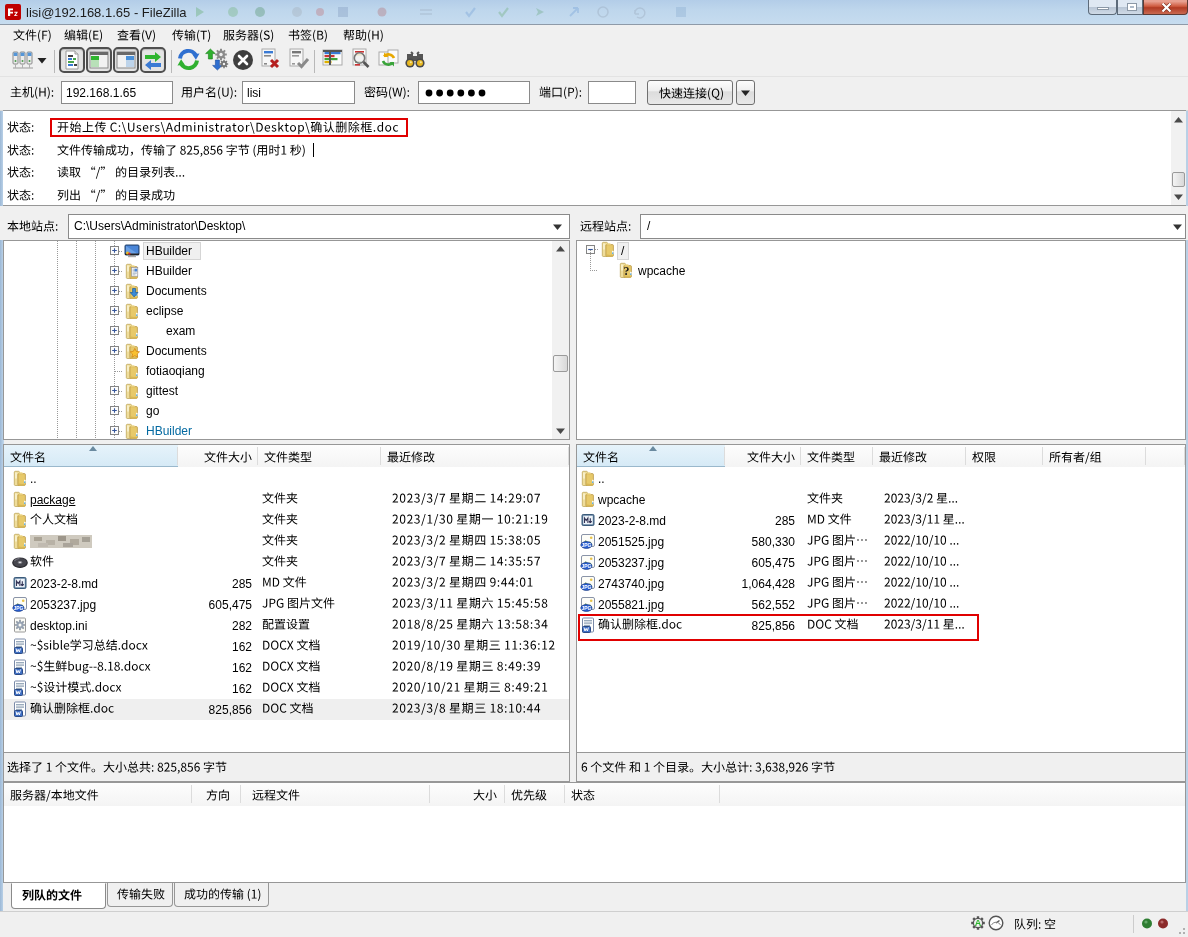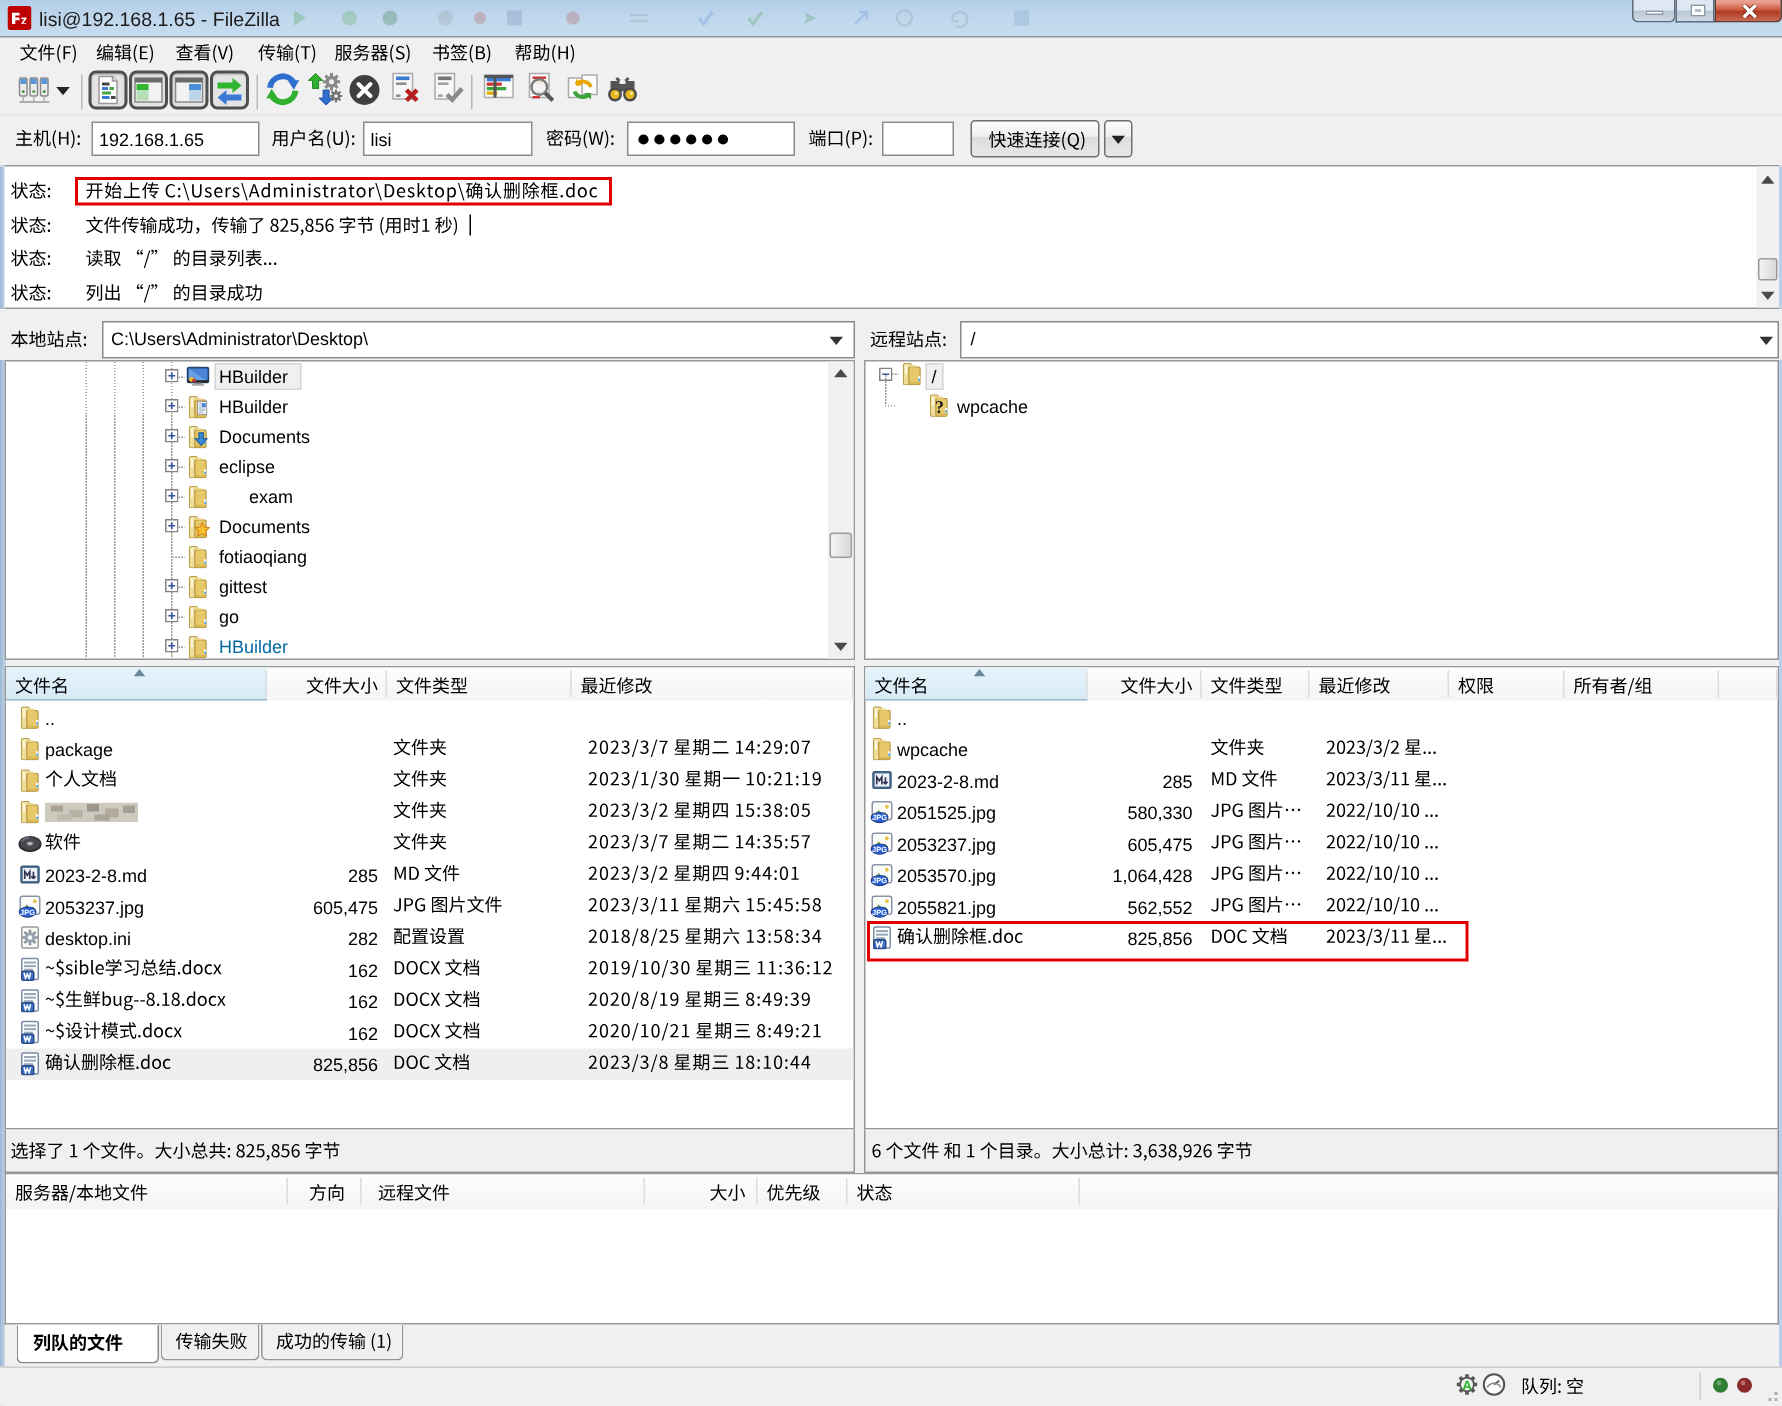--- a/index.html
+++ b/index.html
@@ -905,21 +905,21 @@
     </svg></div>
 <div style="position:absolute;left:1145px;top:447px;width:1px;height:18px;background:#dcdcdc"></div>
 <div style="position:absolute;left:1184px;top:447px;width:1px;height:18px;background:#dcdcdc"></div>
 <svg style="position:absolute;left:12px;top:470px" width="16" height="16" viewBox="0 0 16 16">
     <use href="#fold"></use>
   </svg>
 <div class="lt" style="left:30px;top:472px;font-size:12px;color:#000;">..</div>
 <svg style="position:absolute;left:12px;top:491px" width="16" height="16" viewBox="0 0 16 16">
     <use href="#fold"></use>
   </svg>
-<div class="lt" style="left:30px;top:493px;font-size:12px;color:#000;">package</div>
+<div class="lt" style="left:30px;top:493px;font-size:12px;color:#000;text-decoration:underline;">package</div>
 <div class="t" style="left:262px;top:492px;"><svg width="37" height="15" viewBox="0 -10.56 37 15" fill="#000">
       <use href="#g0" x="0.0"></use>
       <use href="#g1" x="12.0"></use>
       <use href="#g73" x="24.0"></use>
     </svg></div>
 <div class="t" style="left:392px;top:492px"><svg width="150" height="15" viewBox="0 -10.56 150 15" fill="#000">
       <use href="#g4b" x="0.0"></use>
       <use href="#g74" x="7.3"></use>
       <use href="#g4b" x="14.6"></use>
       <use href="#g75" x="21.8"></use>
@@ -1449,21 +1449,21 @@
       <use href="#g57" x="44.7"></use>
       <use href="#g52" x="49.4"></use>
       <use href="#g74" x="56.0"></use>
       <use href="#g44" x="65.4"></use>
       <use href="#g44" x="68.7"></use>
       <use href="#g44" x="72.0"></use>
     </svg></div>
 <svg style="position:absolute;left:580px;top:575px" width="16" height="16" viewBox="0 0 16 16">
     <use href="#jpgi"></use>
   </svg>
-<div class="lt" style="left:598px;top:577px;font-size:12px;color:#000;">2053570.jpg</div>
+<div class="lt" style="left:598px;top:577px;font-size:12px;color:#000;">2743740.jpg</div>
 <div class="lt" style="left:720px;top:577px;width:75px;text-align:right;font-size:12px">1,064,428</div>
 <div class="t" style="left:807px;top:576px;"><svg width="62" height="15" viewBox="0 -10.56 62 15" fill="#000">
       <use href="#g83" x="0.0"></use>
       <use href="#g24" x="6.4"></use>
       <use href="#g84" x="14.0"></use>
       <use href="#g85" x="25.0"></use>
       <use href="#g86" x="37.0"></use>
       <use href="#g9f" x="49.0"></use>
     </svg></div>
 <div class="t" style="left:884px;top:576px;"><svg width="76" height="15" viewBox="0 -10.56 76 15" fill="#000">

